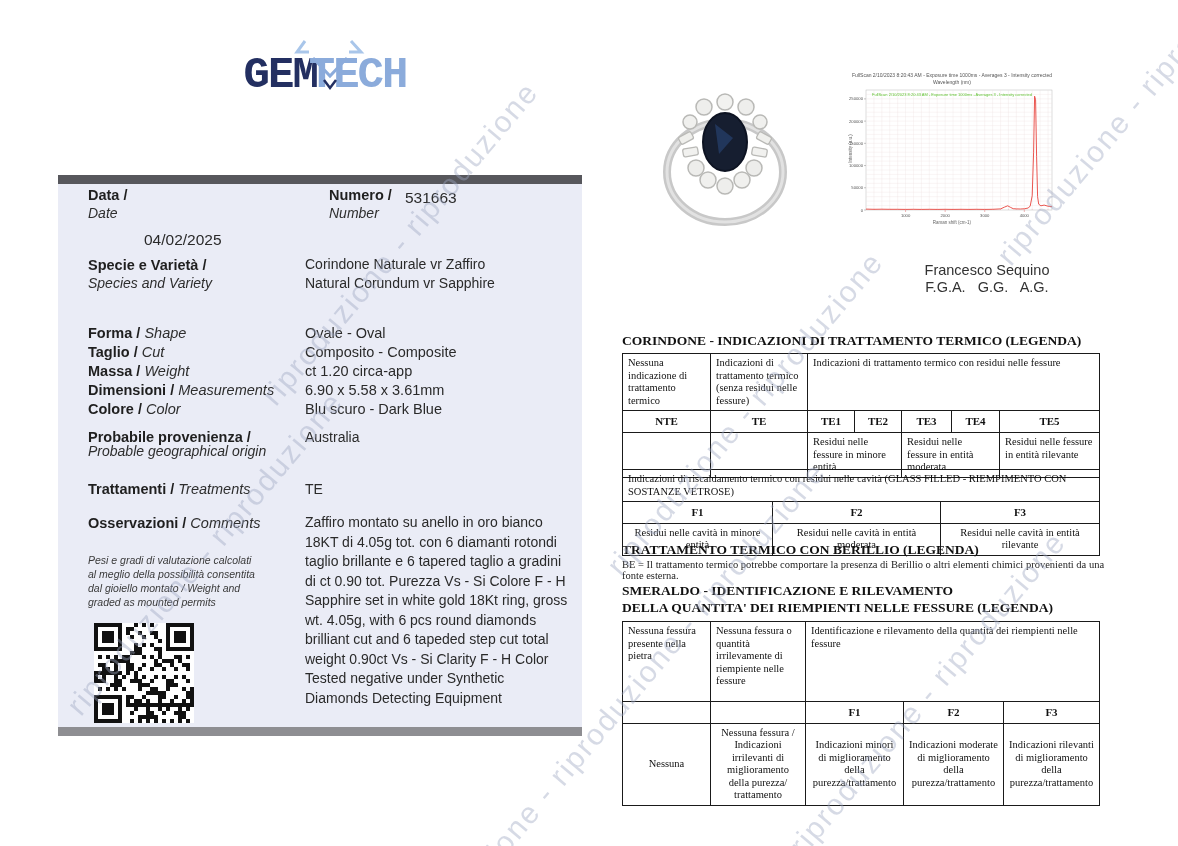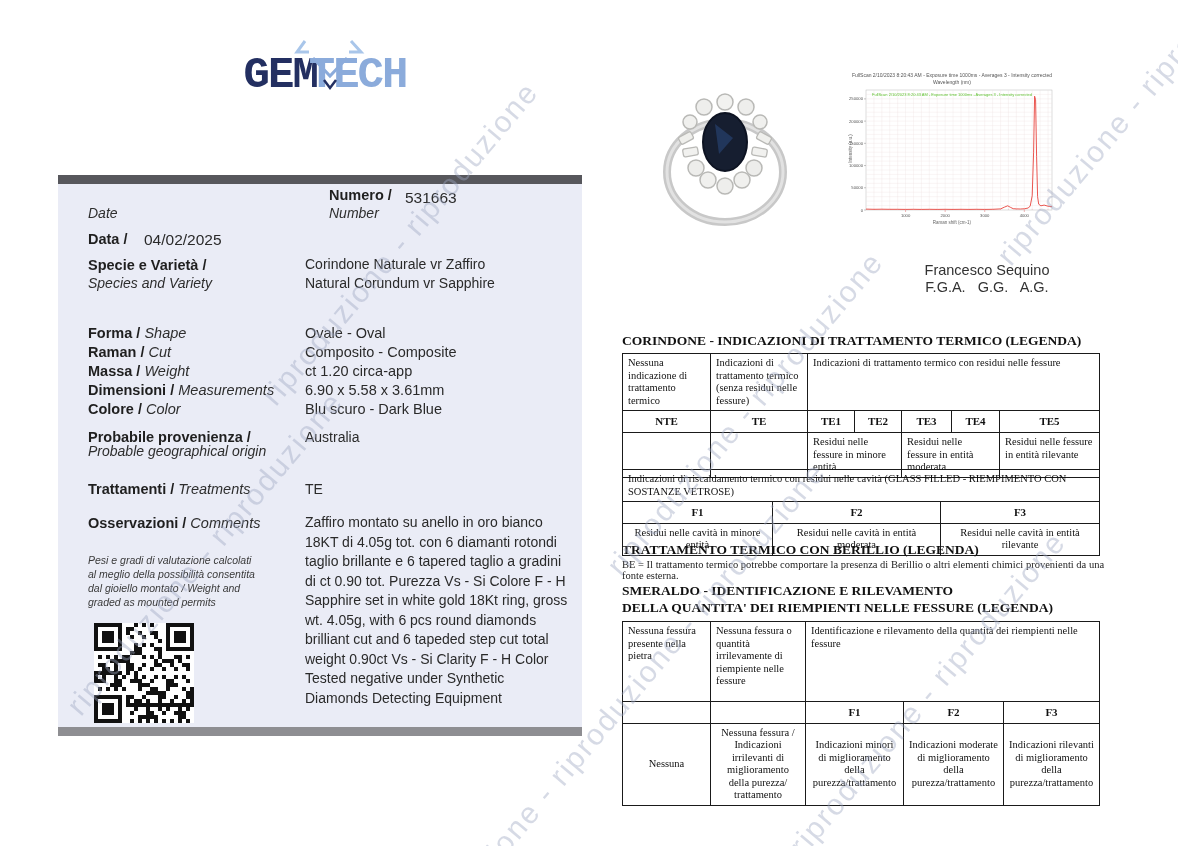--- a/index.html
+++ b/index.html
@@ -86,40 +86,40 @@
     </svg>
     <div id="logo-text">
       <span id="logo-gem">GEM</span><span id="logo-tech">TECH</span>
     </div>
   </div>
 
   <div class="abs" id="report-box">
     <div class="topbar"></div>
     <div class="botbar"></div>
 
-    <div class="abs lbl" style="left:30px; top:12px;margin-top:44px;">
+    <div class="abs lbl" style="left:30px; top:12px;">
       <span>Data</span><span class="sl"> / </span>
     </div>
     <div class="abs val" style="left:86px; top:12px; font-size:15.5px;margin-top:44px;">04/02/2025</div>
     <div class="abs lbl-en" style="left:30px; top:30px;">Date</div>
 
     <div class="abs lbl" style="left:271px; top:12px;">
       <span>Numero</span><span class="sl"> / </span>
     </div>
     <div class="abs val" style="left:347px; top:14px; font-size:15.5px;">531663</div>
     <div class="abs lbl-en" style="left:271px; top:30px;">Number</div>
 
     <div class="abs lbl" style="left:30px; top:82px;">Specie e Varietà /</div>
     <div class="abs lbl-en" style="left:30px; top:100px;">Species and Variety</div>
     <div class="abs val preline" style="left:247px; top:80px; width:268px; line-height:19px;">Corindone Naturale vr Zaffiro
 Natural Corundum vr Sapphire</div>
 
     <div class="abs group-col" style="left:30px; top:149px;">
       <div class="row lbl"><span>Forma</span> / <span class="en">Shape</span></div>
-      <div class="row lbl"><span>Raman</span> / <span class="en">Cut</span></div>
+      <div class="row lbl"><span>Taglio</span> / <span class="en">Cut</span></div>
       <div class="row lbl"><span>Massa</span> / <span class="en">Weight</span></div>
       <div class="row lbl"><span>Dimensioni</span> / <span class="en">Measurements</span></div>
       <div class="row lbl"><span>Colore</span> / <span class="en">Color</span></div>
     </div>
     <div class="abs group-col val" style="left:247px; top:149px;">
       <div class="row">Ovale - Oval</div>
       <div class="row">Composito - Composite</div>
       <div class="row">ct 1.20 circa-app</div>
       <div class="row">6.90 x 5.58 x 3.61mm</div>
       <div class="row">Blu scuro - Dark Blue</div>

